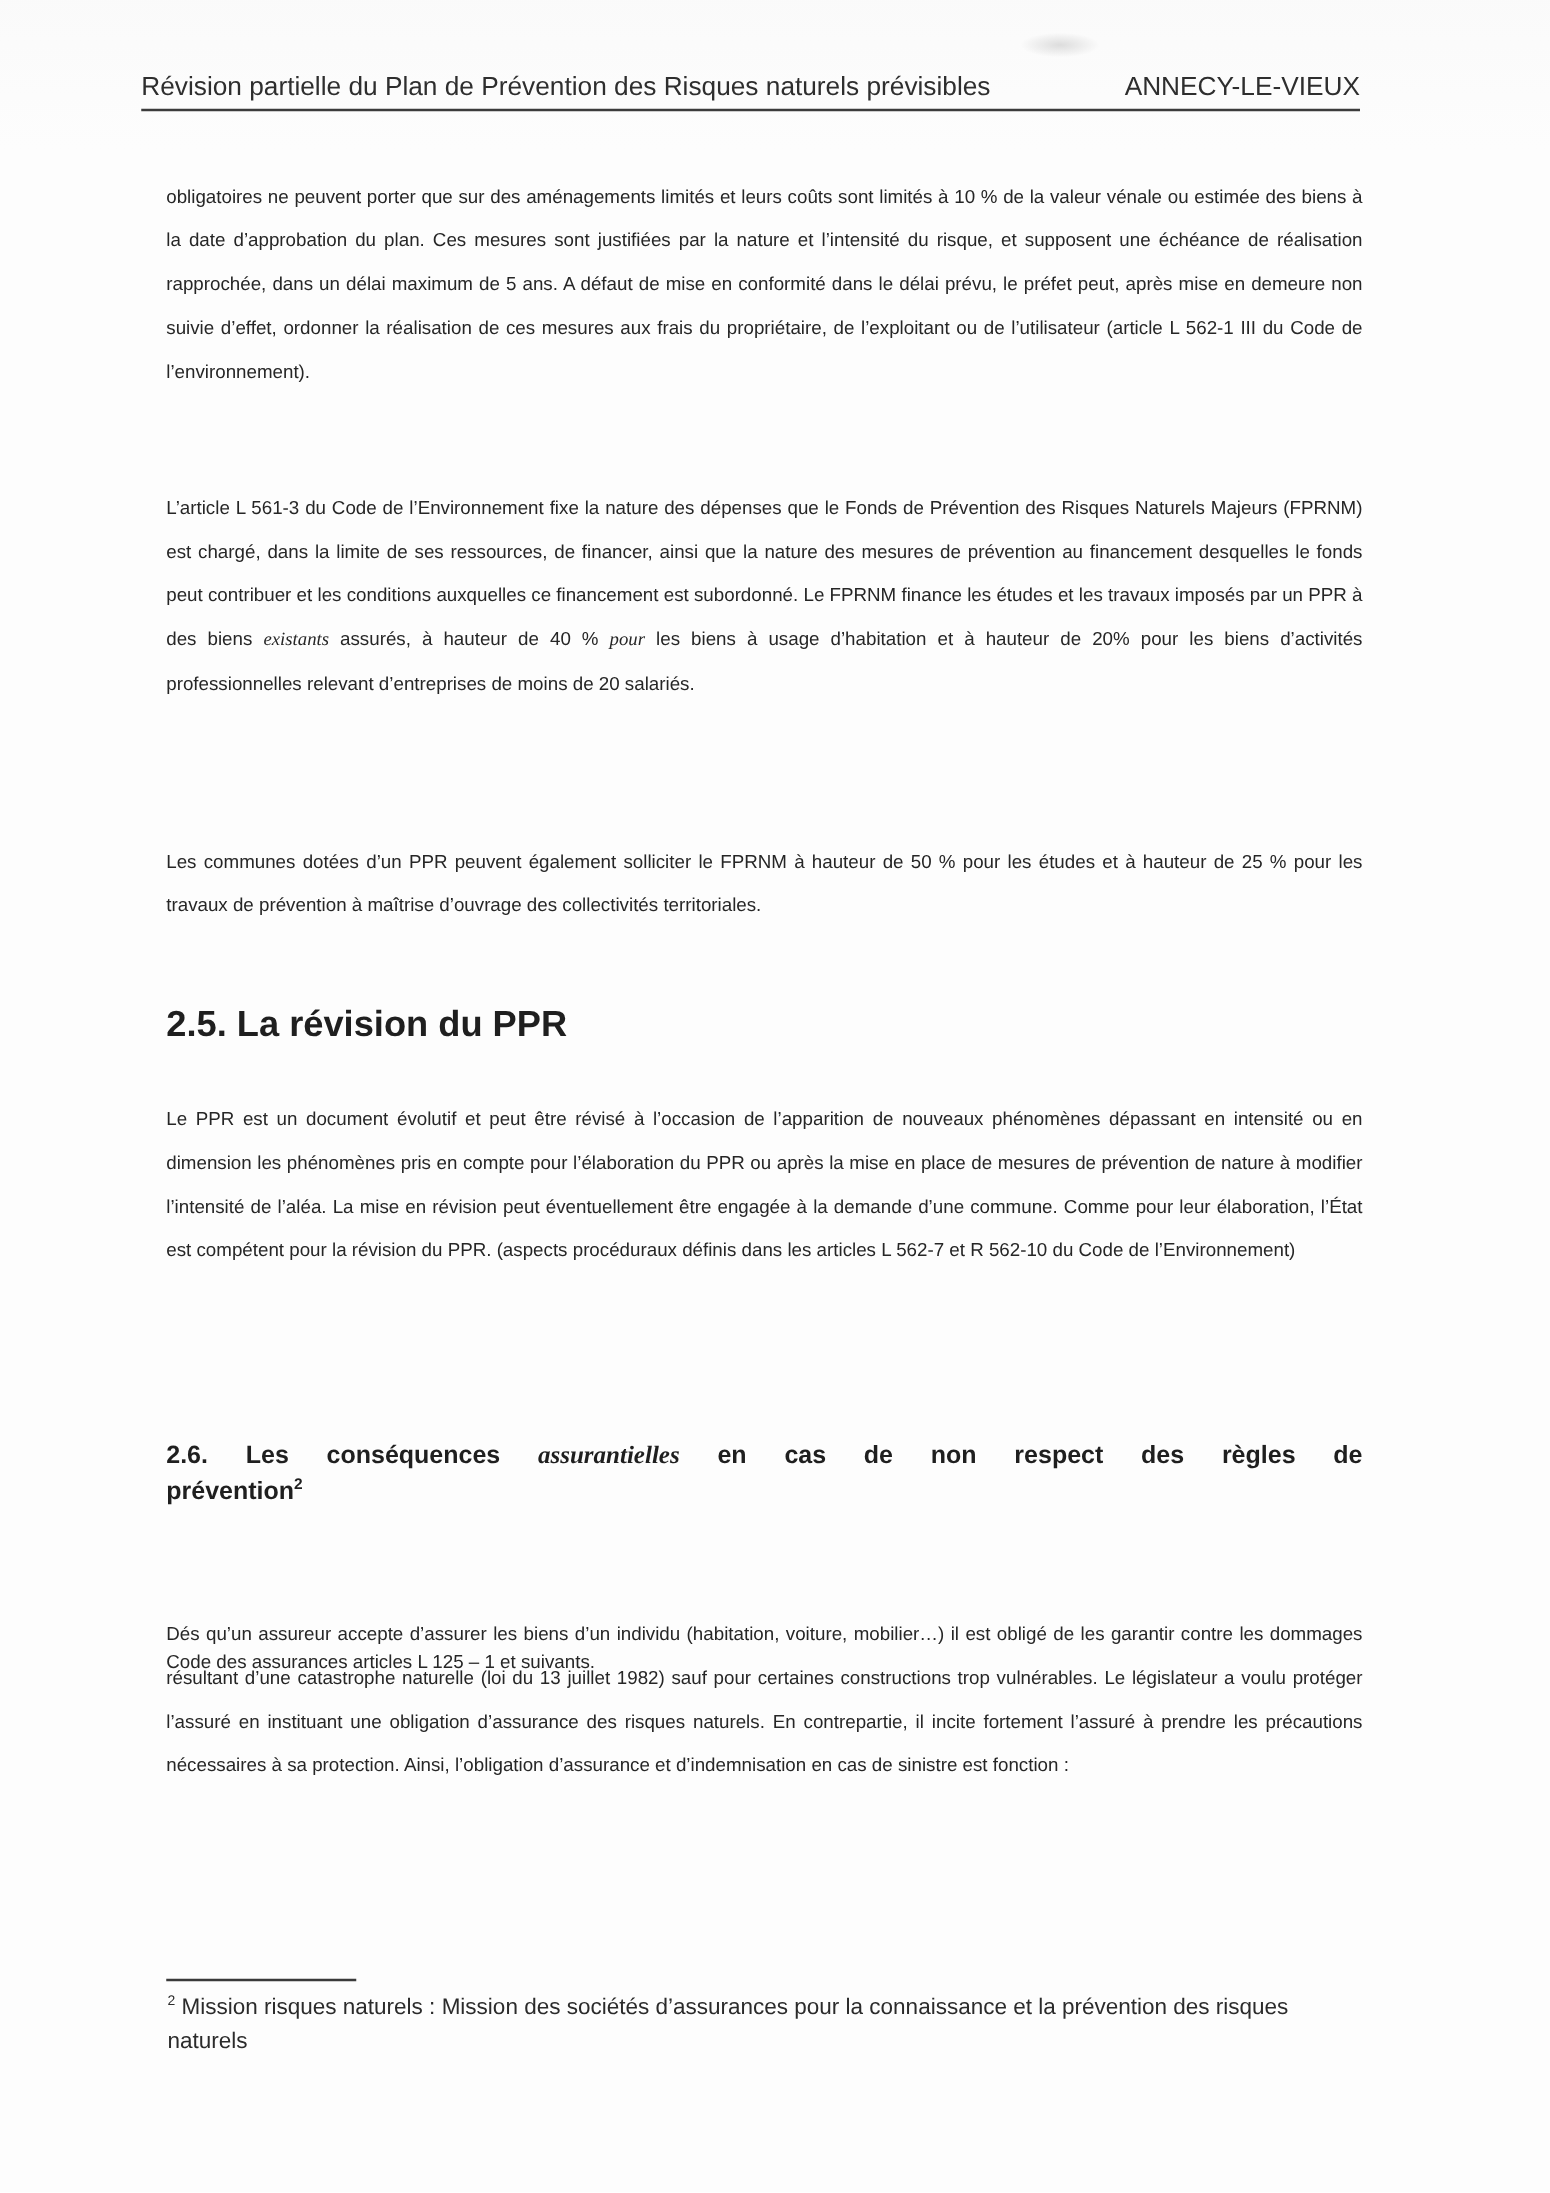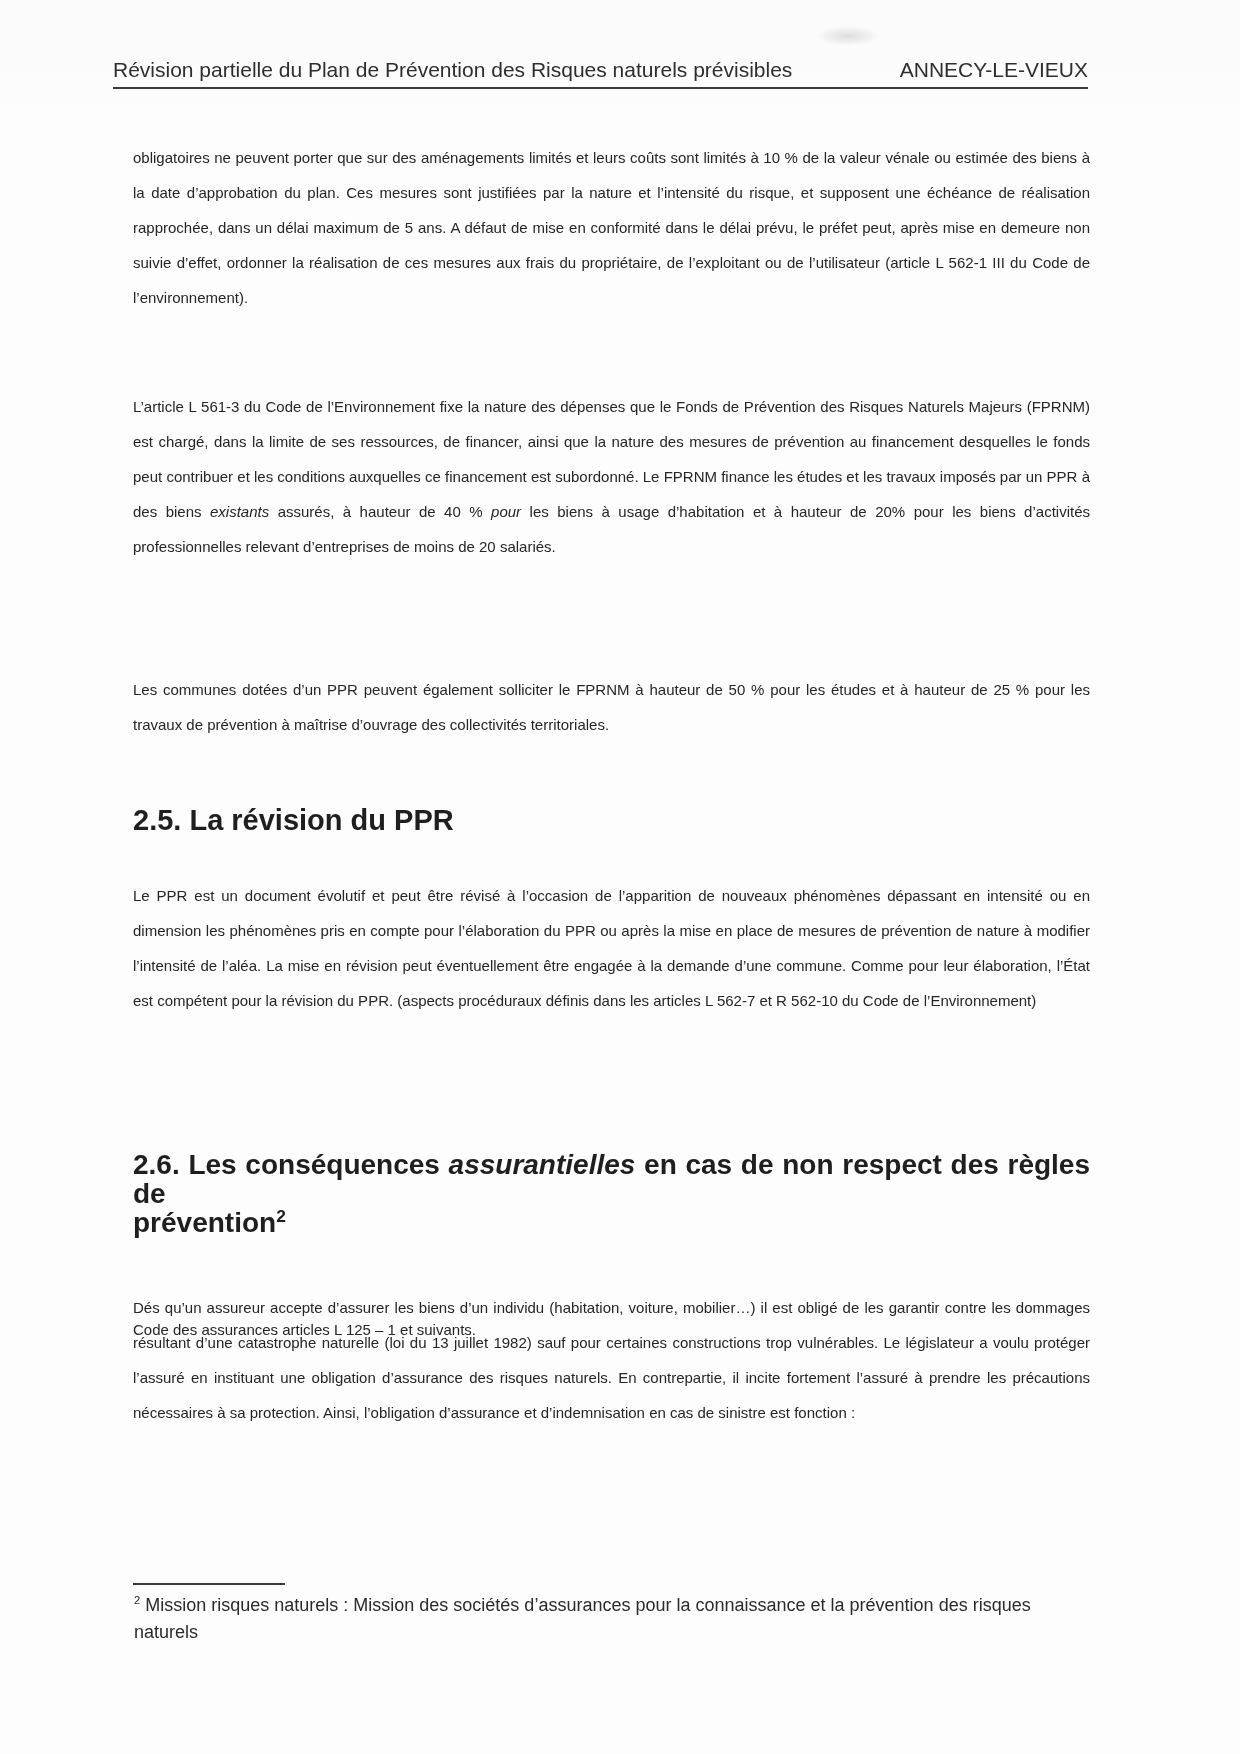--- a/index.html
+++ b/index.html
@@ -44,26 +44,26 @@
     color: #262626;
   }
   .heading {
     position: absolute;
     left: 133px;
     width: 957px;
     font-weight: bold;
     color: #1f1f1f;
   }
   .h25 { top: 804px; font-size: 29px; }
-  .h26 { top: 1150px; font-size: 28px; line-height: 29px; }
+  .h26 { top: 1150px; font-size: 20px; line-height: 29px; }
   .h26 .line1 {
     text-align: justify;
     text-align-last: justify;
   }
-  .italic { font-style: italic; }
+  .italic { font-style: italic; font-family: Liberation Serif, serif; }
   sup {
     font-size: 0.62em;
     vertical-align: super;
     line-height: 0;
   }
   .footnote-rule {
     position: absolute;
     left: 133px;
     top: 1583px;
     width: 152px;

